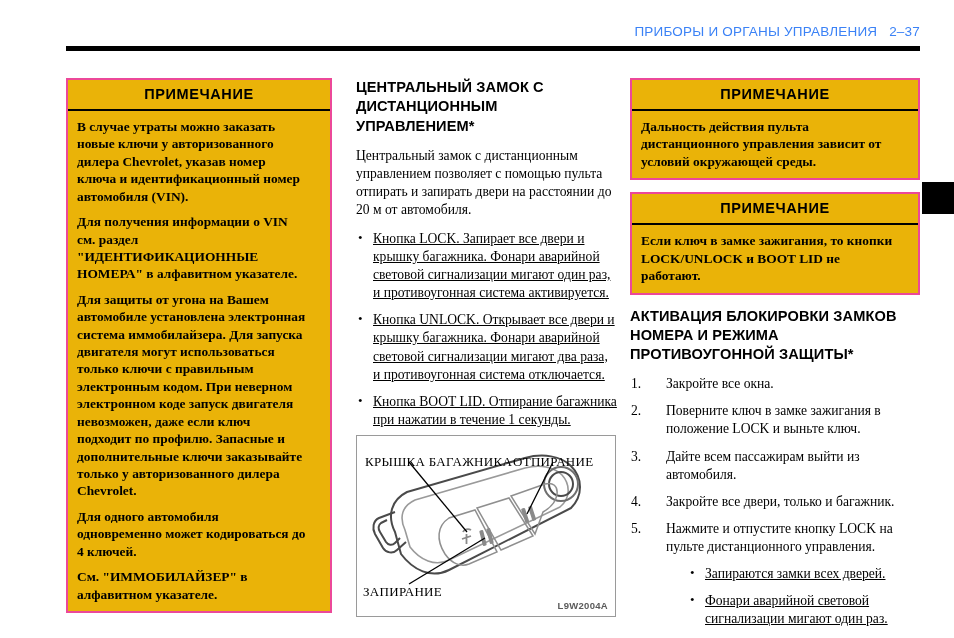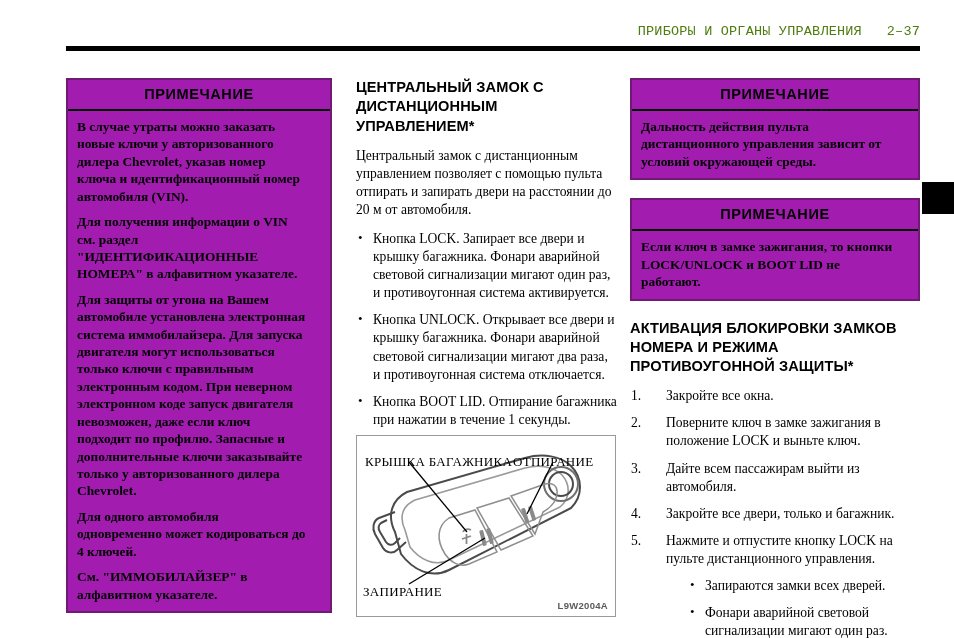--- a/index.html
+++ b/index.html
@@ -21,25 +21,25 @@
     position: absolute;
     left: 66px;
     top: 24px;
     width: 854px;
     height: 28px;
   }
   #header-title {
     position: absolute;
     right: 0;
     top: 0;
-    font-family: Liberation Mono, monospace;
+    font-family: Liberation Sans, sans-serif;
     font-size: 13.5px;
     letter-spacing: 0.2px;
     white-space: pre;
-    color: #4d7c0f;
+    color: #3b82f6;
   }
   #header-rule {
     position: absolute;
     left: 0;
     top: 22px;
     width: 854px;
     height: 5px;
     background: #000;
   }
 
@@ -54,23 +54,23 @@
   }
 
   
   .column { position: absolute; top: 78px; }
   #col-left   { left: 66px;  width: 266px; }
   #col-mid    { left: 356px; width: 262px; }
   #col-right  { left: 630px; width: 290px; }
 
   
   .note-box {
-    border: 2px solid #701a75;
-    margin-bottom: 18px;
-    background: #a21caf;
+    border: 2px solid #ec4899;
+    margin-bottom: 12px;
+    background: #eab308;
   }
   .note-title {
     text-align: center;
     font-family: "Liberation Sans", sans-serif;
     font-weight: bold;
     font-size: 14.5px;
     letter-spacing: 0.6px;
     padding: 6px 0 7px 0;
     border-bottom: 2px solid #000;
   }
@@ -100,20 +100,21 @@
     font-size: 13.6px;
     line-height: 1.33;
     margin: 0 0 11px 0;
   }
 
   
   ul.bullets, ul.sub-bullets {
     list-style: none;
     margin: 0;
     padding: 0;
+    text-decoration: underline;
   }
   ul.bullets > li, ul.sub-bullets > li {
     position: relative;
     padding-left: 17px;
     font-family: "Liberation Serif", serif;
     font-size: 13.6px;
     line-height: 1.33;
     margin-bottom: 9px;
   }
   ul.bullets > li:last-child, ul.sub-bullets > li:last-child { margin-bottom: 0; }

